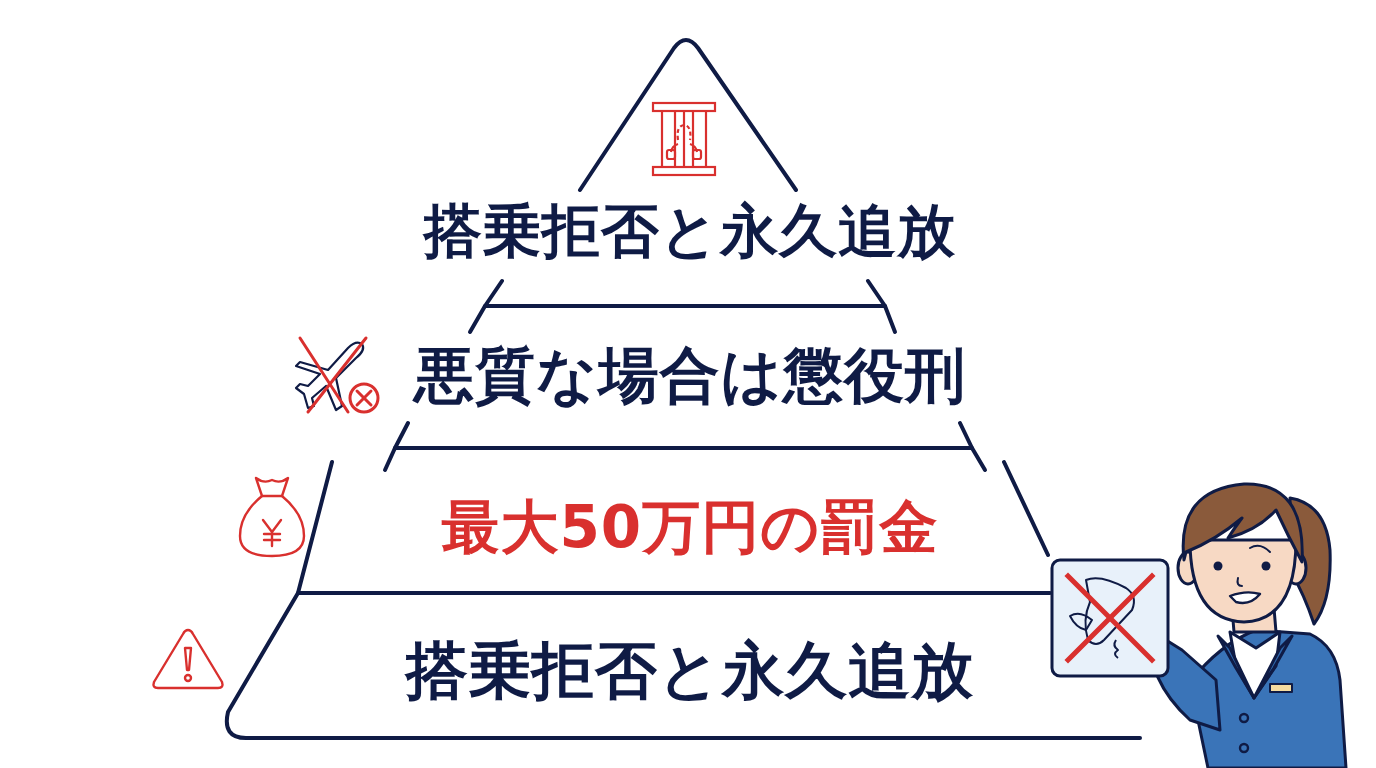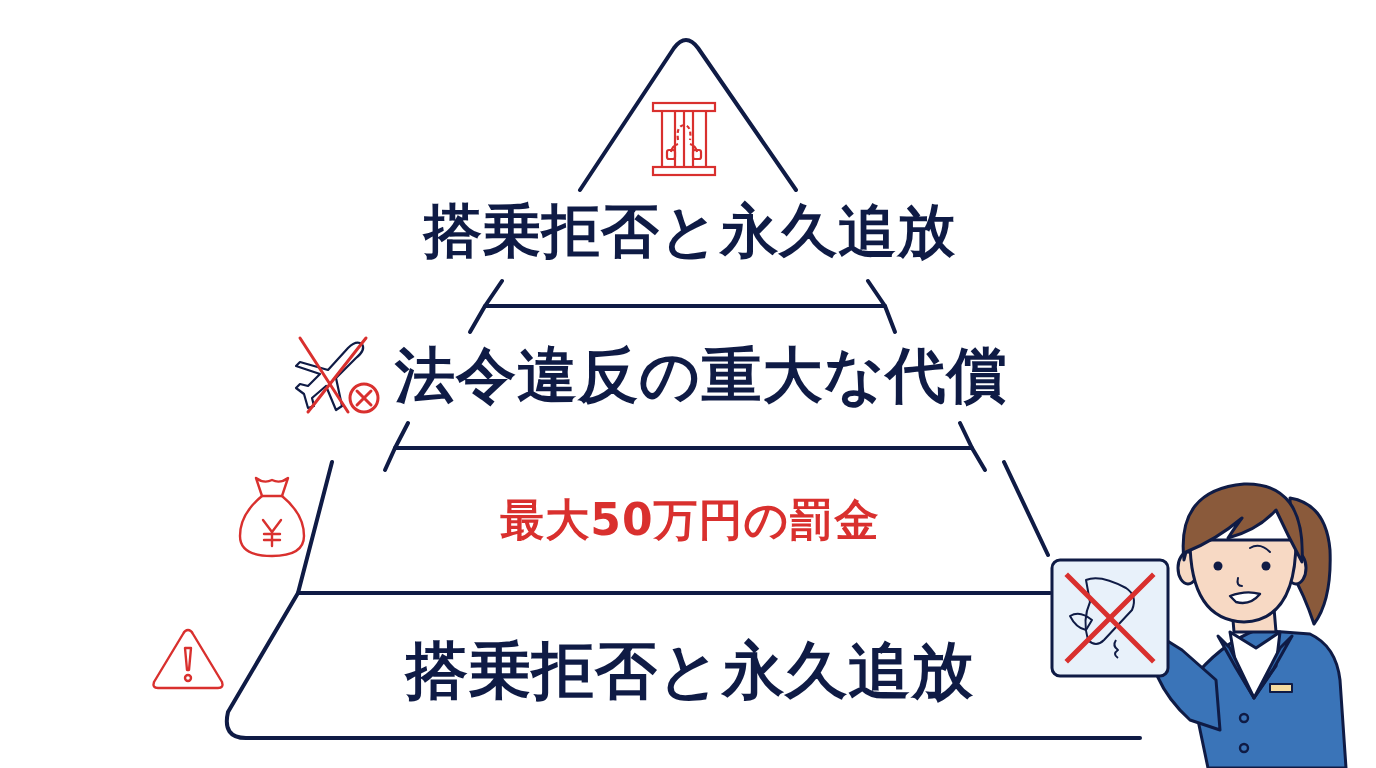--- a/index.html
+++ b/index.html
@@ -71,33 +71,33 @@
       <path d="M6,28 L34,36 L54,14 Q62,6 68,10 Q72,16 62,24 L42,44 L48,72 L42,76 L32,52 L18,64 L20,72 L14,74 L10,60 L2,54 L6,50 L14,52 L26,40 L2,32 Z"></path>
     </g>
     <g stroke="#d9302e" stroke-width="3" stroke-linecap="round" fill="none">
       <line x1="6" y1="4" x2="54" y2="78"></line>
       <line x1="72" y1="4" x2="14" y2="78"></line>
       <circle cx="70" cy="64" r="14" fill="#ffffff"></circle>
       <line x1="63" y1="57" x2="77" y2="71"></line>
       <line x1="77" y1="57" x2="63" y2="71"></line>
     </g>
   </svg>
-  <div class="tier-text" style="left:395px;top:345px;width:590px;font-size:60px;">法令違反の重大な代償</div>
+  <div class="tier-text" style="left:395px;top:345px;width:590px;font-size:60px;">悪質な場合は懲役刑</div>
 
   <svg class="icon" style="left:234px;top:474px" width="76" height="86" viewBox="0 0 76 86">
     <g fill="none" stroke="#d9302e" stroke-width="2.4" stroke-linejoin="round" stroke-linecap="round">
       <path d="M22,4 Q30,10 38,6 Q46,10 54,4 L48,22 L28,22 Z"></path>
       <path d="M28,22 Q6,40 6,62 Q6,82 38,82 Q70,82 70,62 Q70,40 48,22"></path>
       <path d="M29,46 L38,58 L47,46"></path>
       <line x1="38" y1="58" x2="38" y2="72"></line>
       <line x1="30" y1="60" x2="46" y2="60"></line>
       <line x1="30" y1="66" x2="46" y2="66"></line>
     </g>
   </svg>
-  <div class="tier-text red" style="left:390px;top:498px;width:600px;font-size:44px;">最大50万円の罰金</div>
+  <div class="tier-text red" style="left:390px;top:498px;width:600px;font-size:58px;">最大50万円の罰金</div>
 
   <svg class="icon" style="left:150px;top:626px" width="76" height="66" viewBox="0 0 76 66">
     <g fill="none" stroke="#d9302e" stroke-width="2.4" stroke-linejoin="round" stroke-linecap="round">
       <path d="M38,4 Q41,4 43,8 L72,56 Q74,62 68,62 L8,62 Q2,62 4,56 L33,8 Q35,4 38,4 Z"></path>
       <path d="M35,22 L41,22 L39,44 L37,44 Z"></path>
       <circle cx="38" cy="52" r="3"></circle>
     </g>
   </svg>
   <div class="tier-text" style="left:350px;top:640px;width:680px;font-size:62px;">搭乗拒否と永久追放</div>
 

